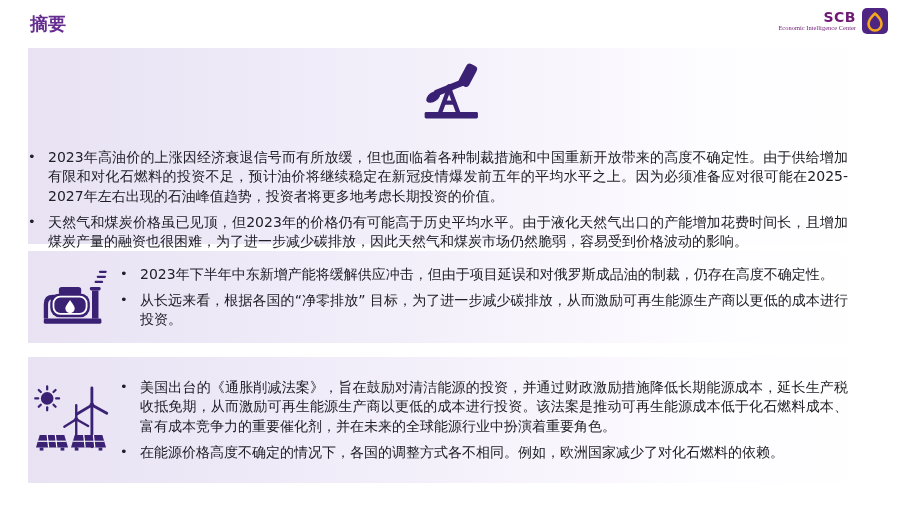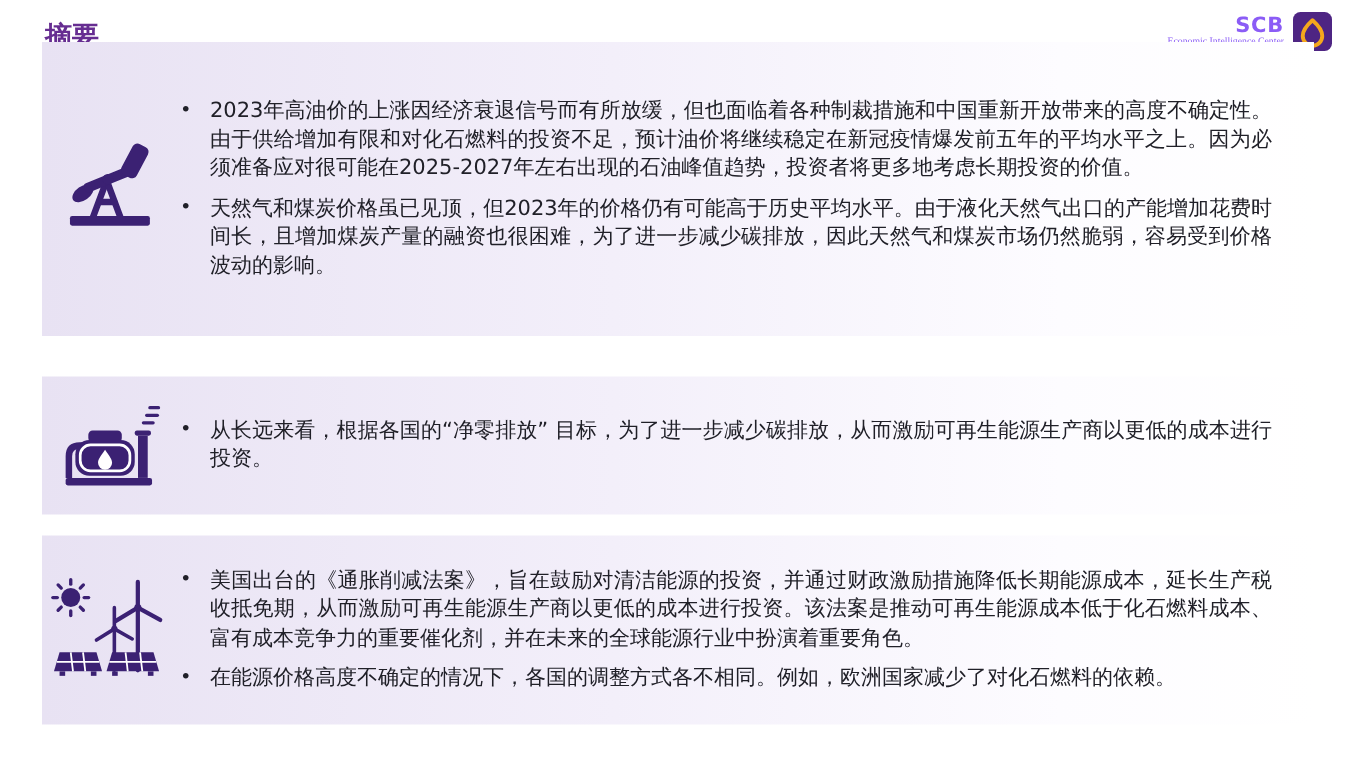--- a/index.html
+++ b/index.html
@@ -18,34 +18,34 @@
     color: #662d91;
   }
   
   .logo {
     position: absolute;
     right: 15px; top: 8px;
     display: flex;
     align-items: center;
     gap: 6px;
   }
-  .logo-text { text-align: right; color: #8b5cf6; line-height: 1.05; }
+  .logo-text { text-align: right; color: #701a75; line-height: 1.05; }
   .logo-brand { font-size: 14px; font-weight: bold; letter-spacing: 0.5px; }
   .logo-sub { font-size: 6.5px; font-family: Liberation Serif, serif; }
   .logo-mark { width: 26px; height: 26px; display: block; }
   
   .panel {
     position: absolute;
     left: 28px;
     width: 848px;
     background: linear-gradient(to right, #e8e2f3 0%, #f3effa 45%, #fdfcff 80%, #ffffff 100%);
     display: flex;
     align-items: stretch;
   }
-  .panel-1 { top: 28px;  height: 196px; }
+  .panel-1 { top: 48px;  height: 196px; flex-direction: column; }
   .panel-2 { top: 251px; height: 92px; }
   .panel-3 { top: 357px; height: 126px; }
   .icon-col {
     flex: 0 0 92px;
     display: flex;
     align-items: center;
     justify-content: center;
   }
   .icon-col svg { width: 72px; height: 78px; display: block; }
   .panel-3 .icon-col svg { width: 82px; height: 82px; }
@@ -132,20 +132,23 @@
       <g class="icon-stroke" stroke-width="3" stroke-linecap="round">
         <path d="M80 29 h9"></path>
         <path d="M83 22 h10"></path>
         <path d="M86 15 h8"></path>
       </g>
       <rect class="icon-fill" x="8" y="80" width="80" height="7" rx="2"></rect>
     </svg>
   </div>
   <div class="text-col">
     <div class="bullet">
+      <span class="bullet-text">2023年下半年中东新增产能将缓解供应冲击，但由于项目延误和对俄罗斯成品油的制裁，仍存在高度不确定性。</span>
+    </div>
+    <div class="bullet">
       <span class="bullet-text">从长远来看，根据各国的“净零排放” 目标，为了进一步减少碳排放，从而激励可再生能源生产商以更低的成本进行投资。</span>
     </div>
   </div>
 </div>
 
 <div class="panel panel-3">
   <div class="icon-col">
     <svg viewBox="0 0 110 100">
       <circle class="icon-fill" cx="19" cy="21" r="8.5"></circle>
       <g class="icon-stroke" stroke-width="3" stroke-linecap="round">

